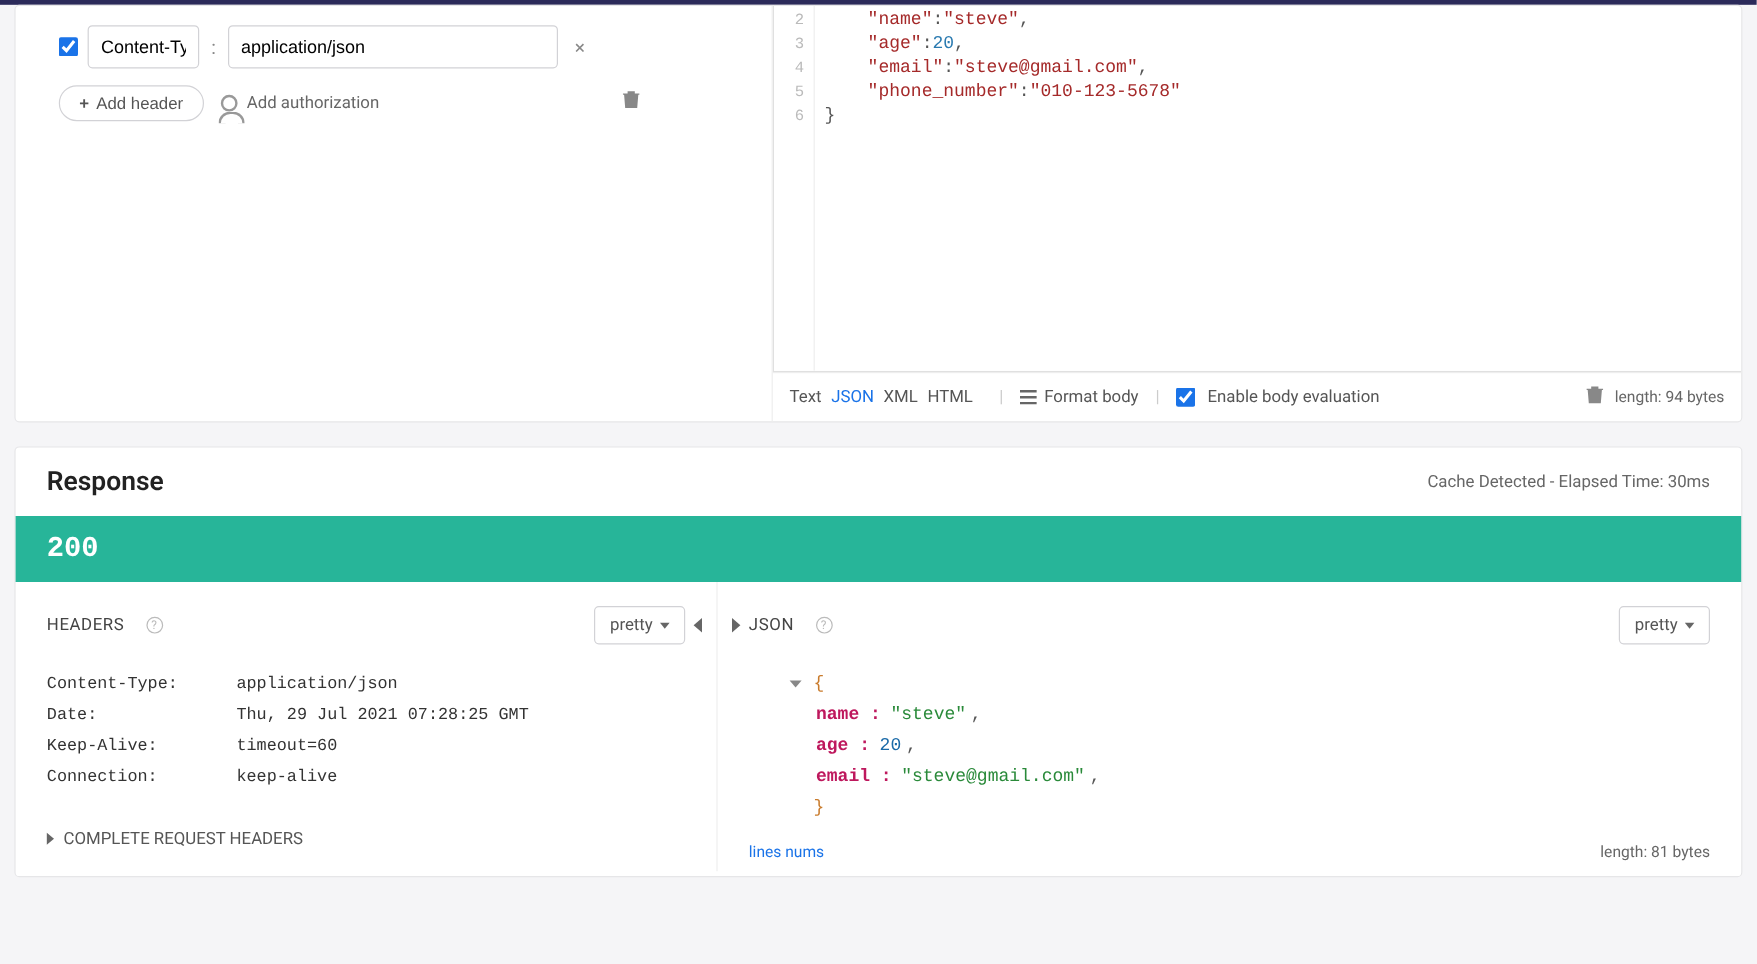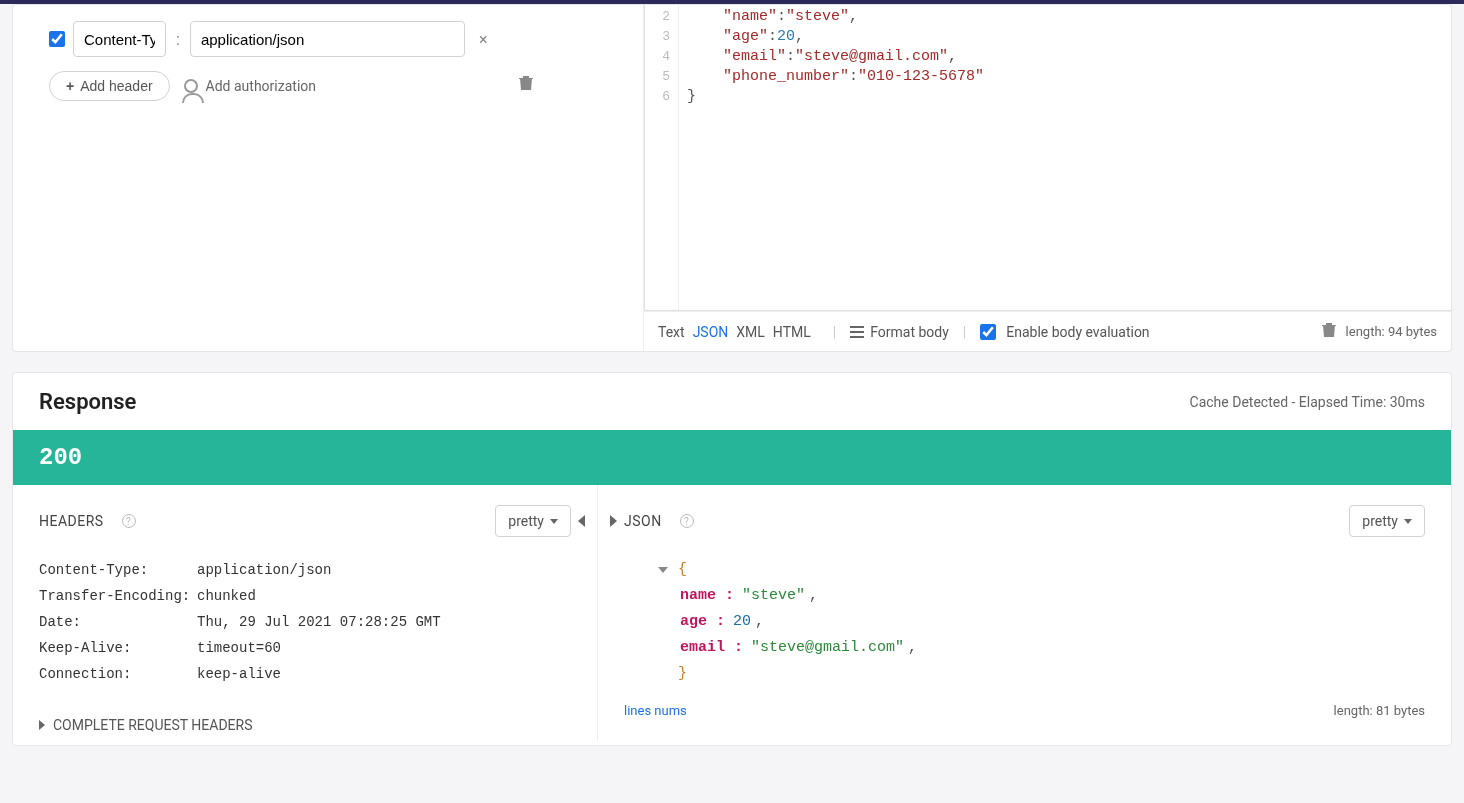--- a/index.html
+++ b/index.html
@@ -370,24 +370,20 @@
           <span>pretty</span>
           <span class="tri"></span>
         </span>
       </div>
       <div class="headers-table" id="respHeadersTable">
           <div class="hrow">
             <span class="hkey">Content-Type:</span>
             <span class="hval">application/json</span>
           </div>
           <div class="hrow">
-            <span class="hkey">Transfer-Encoding:</span>
-            <span class="hval">chunked</span>
-          </div>
-          <div class="hrow">
             <span class="hkey">Date:</span>
             <span class="hval">Thu, 29 Jul 2021 07:28:25 GMT</span>
           </div>
           <div class="hrow">
             <span class="hkey">Keep-Alive:</span>
             <span class="hval">timeout=60</span>
           </div>
           <div class="hrow">
             <span class="hkey">Connection:</span>
             <span class="hval">keep-alive</span>

